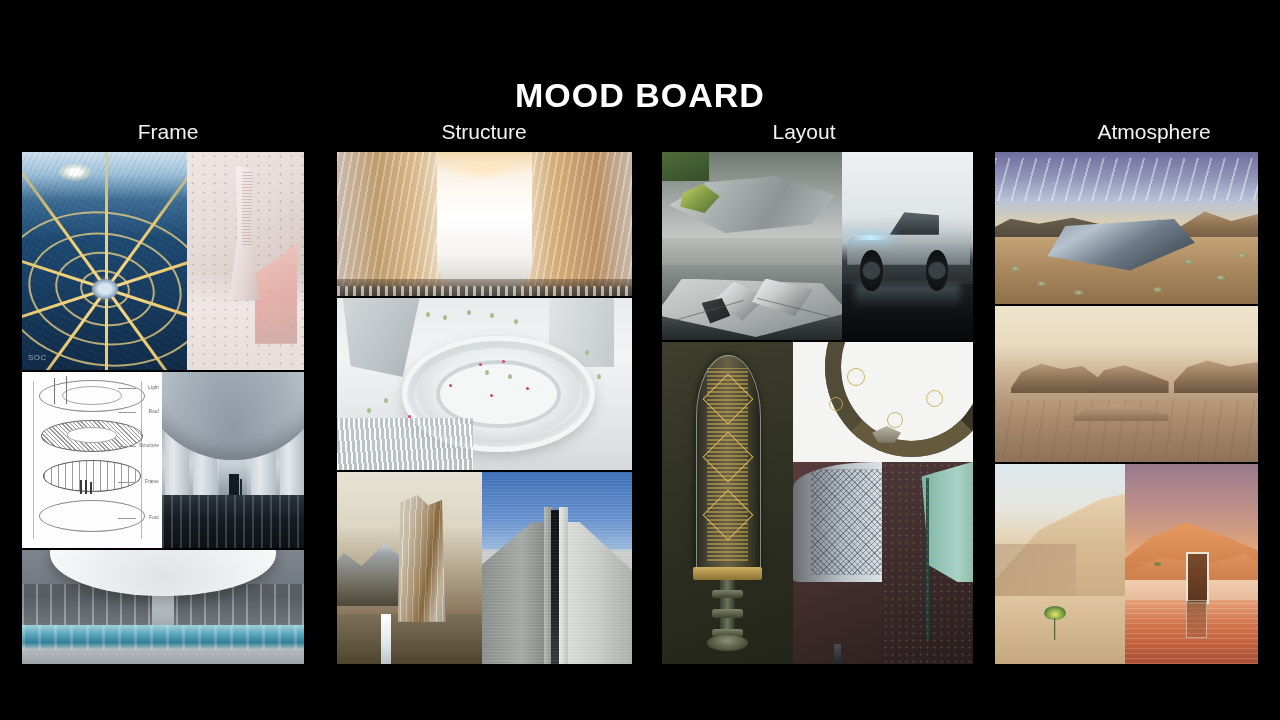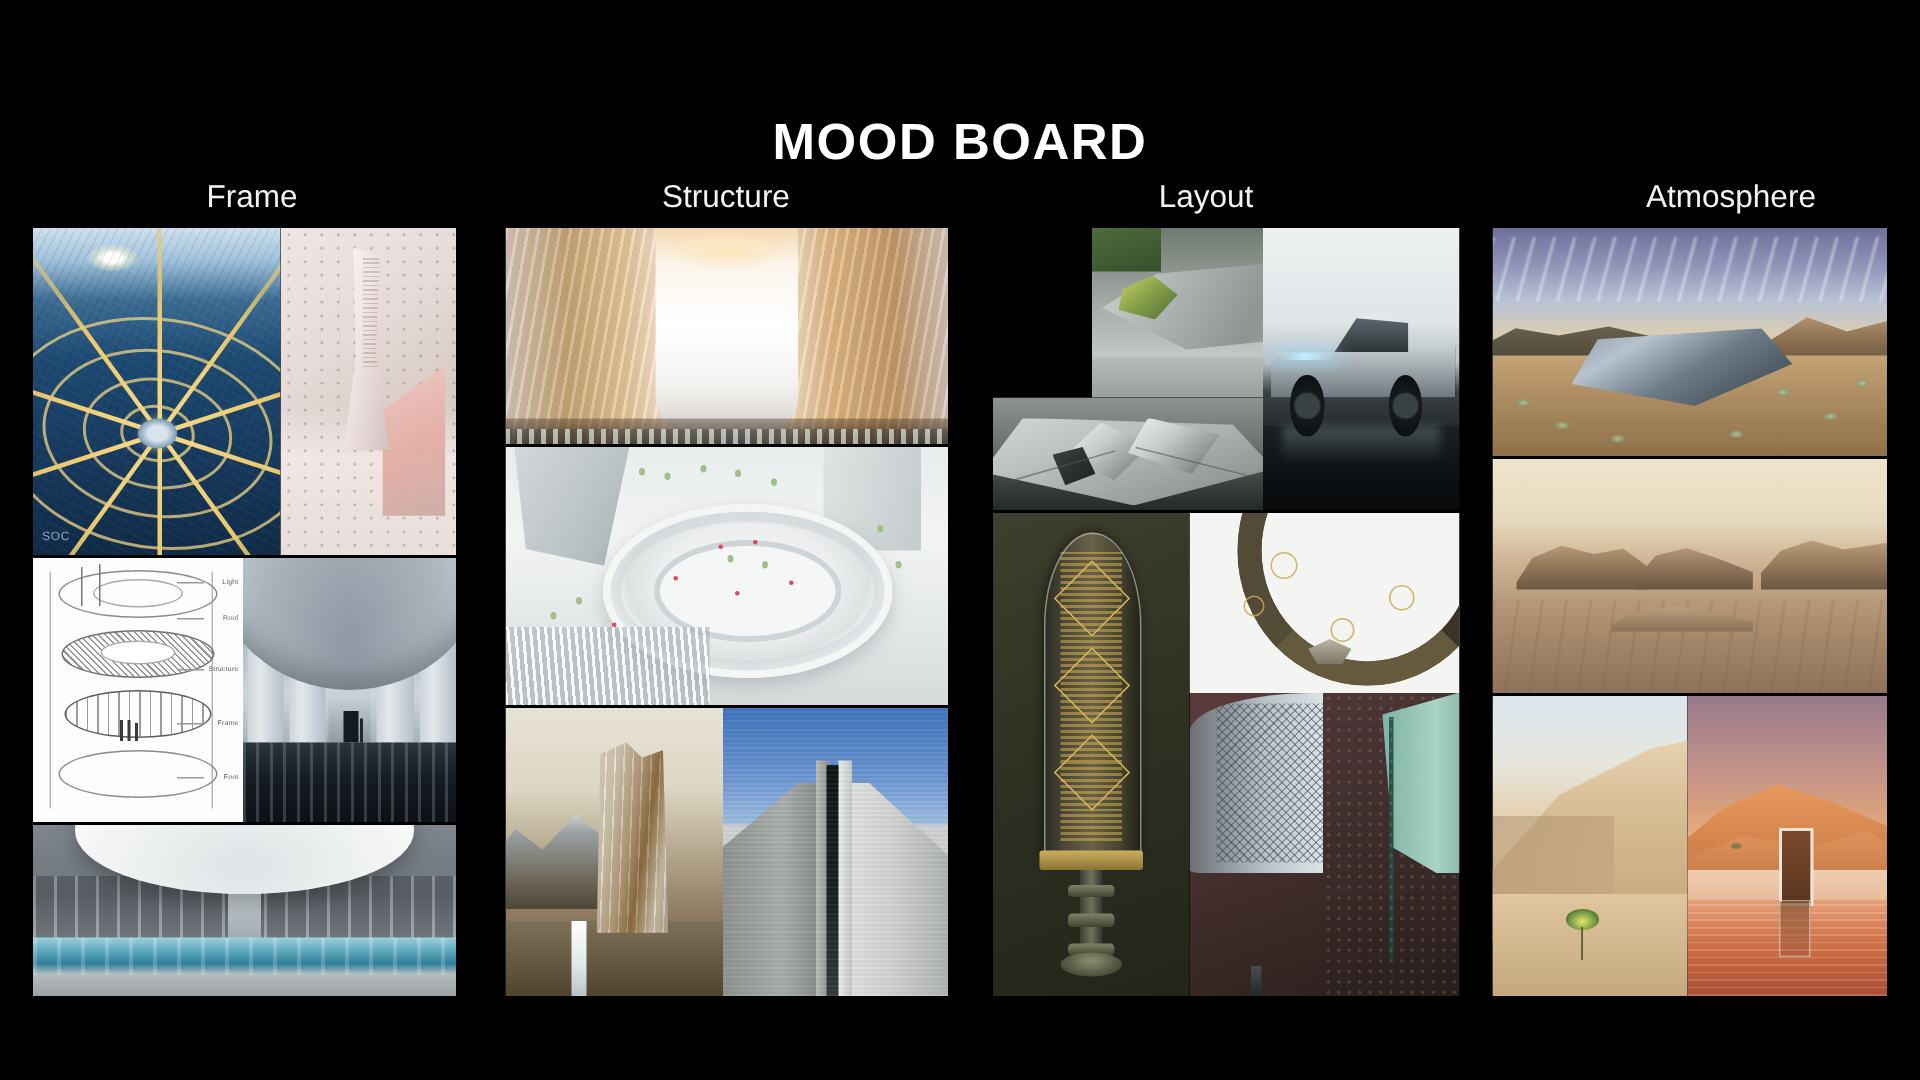--- a/index.html
+++ b/index.html
@@ -30,21 +30,21 @@
   #hdr-2{left:632px;width:344px;}
   #hdr-3{left:1004px;width:300px;}
 
   
   .column{position:absolute;top:152px;}
   #col-0{left:22px;width:282px;height:512px;}
   #col-1{left:337px;width:295px;height:512px;}
   #col-2{left:662px;width:311px;height:512px;}
   #col-3{left:995px;width:263px;height:512px;}
 
-  .row{position:absolute;left:0;overflow:hidden;display:flex;justify-content:center;}
+  .row{position:absolute;left:0;overflow:hidden;display:flex;}
   .cell{position:relative;overflow:hidden;}
 
   
   .img{position:absolute;inset:0;overflow:hidden;}
 
   
   
   #c0r1{top:0;width:282px;height:218px;}
   #c0r1 .a{width:165px;height:218px;}
   #c0r1 .b{width:117px;height:218px;}

